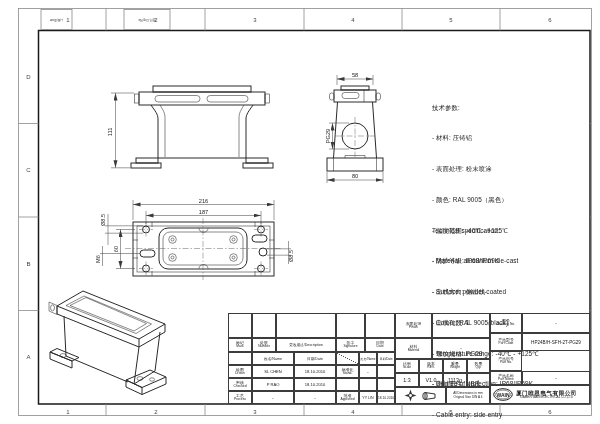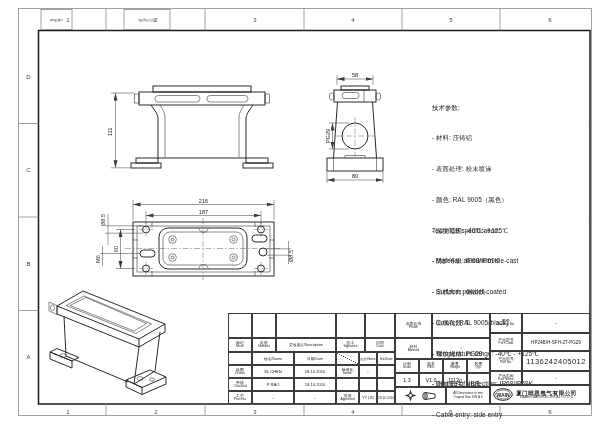--- a/index.html
+++ b/index.html
@@ -433,21 +433,20 @@
   <div class="c lab" style="left:262px;top:20px;width:32px;height:18px;">
     <span class="cn">产品型号</span>
     <span class="en">Part Code</span>
   </div>
   <div class="c" style="left:294px;top:20px;width:68px;height:18px;font-size:4.6px;">HP24B/H-SFH-2T-PG29</div>
 
   <div class="c lab" style="left:262px;top:38px;width:32px;height:20px;">
     <span class="cn">产品料号</span>
     <span class="en">Part No.</span>
   </div>
-  <div class="c big" style="left:294px;top:38px;width:68px;height:20px;">1136242405012</div>
 
   <div class="c lab" style="left:262px;top:58px;width:32px;height:14px;">
     <span class="cn">产品名称</span>
     <span class="en">Part Name</span>
   </div>
   <div class="c val" style="left:294px;top:58px;width:68px;height:14px;">-</div>
 
   <div class="c comp" style="left:262px;top:72px;width:100px;height:19px;">
     <svg width="20" height="13" viewBox="0 0 20 13" style="position:static;flex:0 0 auto;">
       <ellipse cx="10" cy="6.5" rx="9.3" ry="5.8" fill="none" stroke="#222" stroke-width="1"></ellipse>

